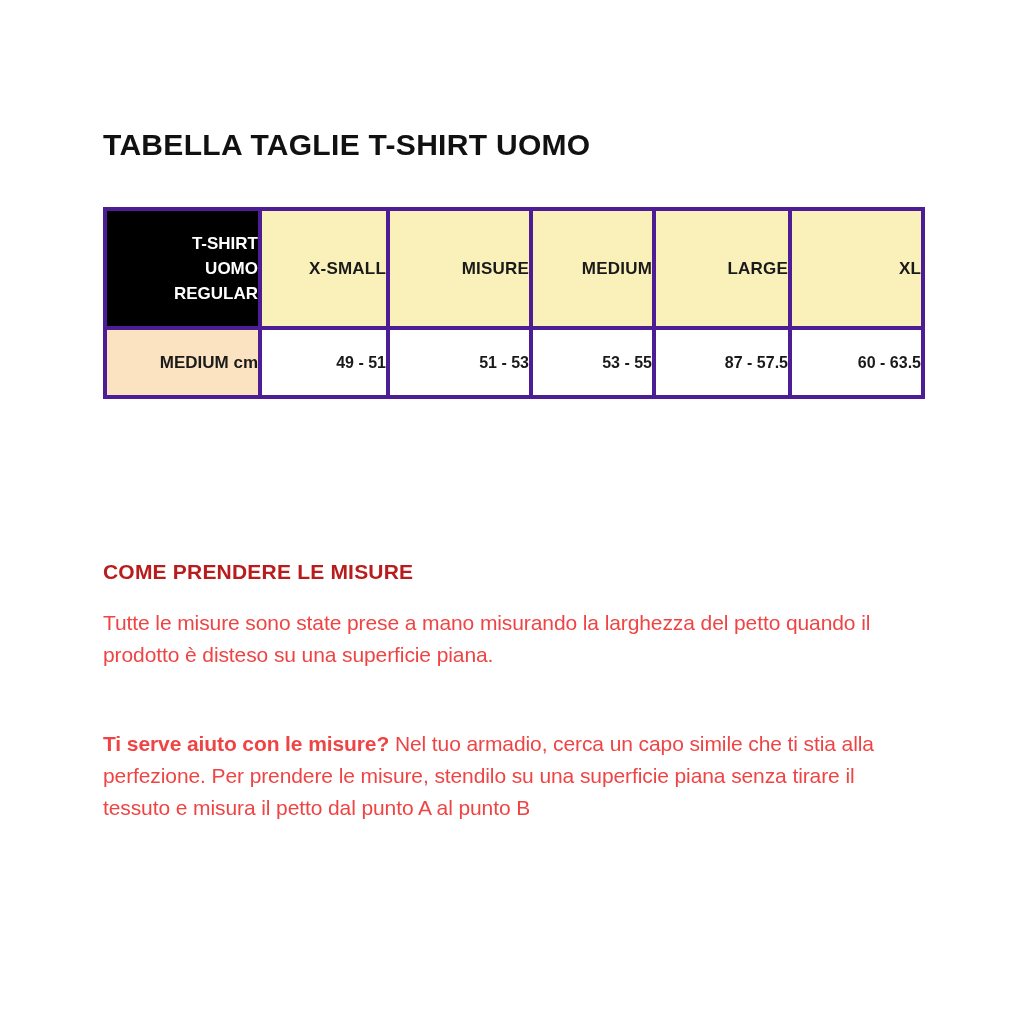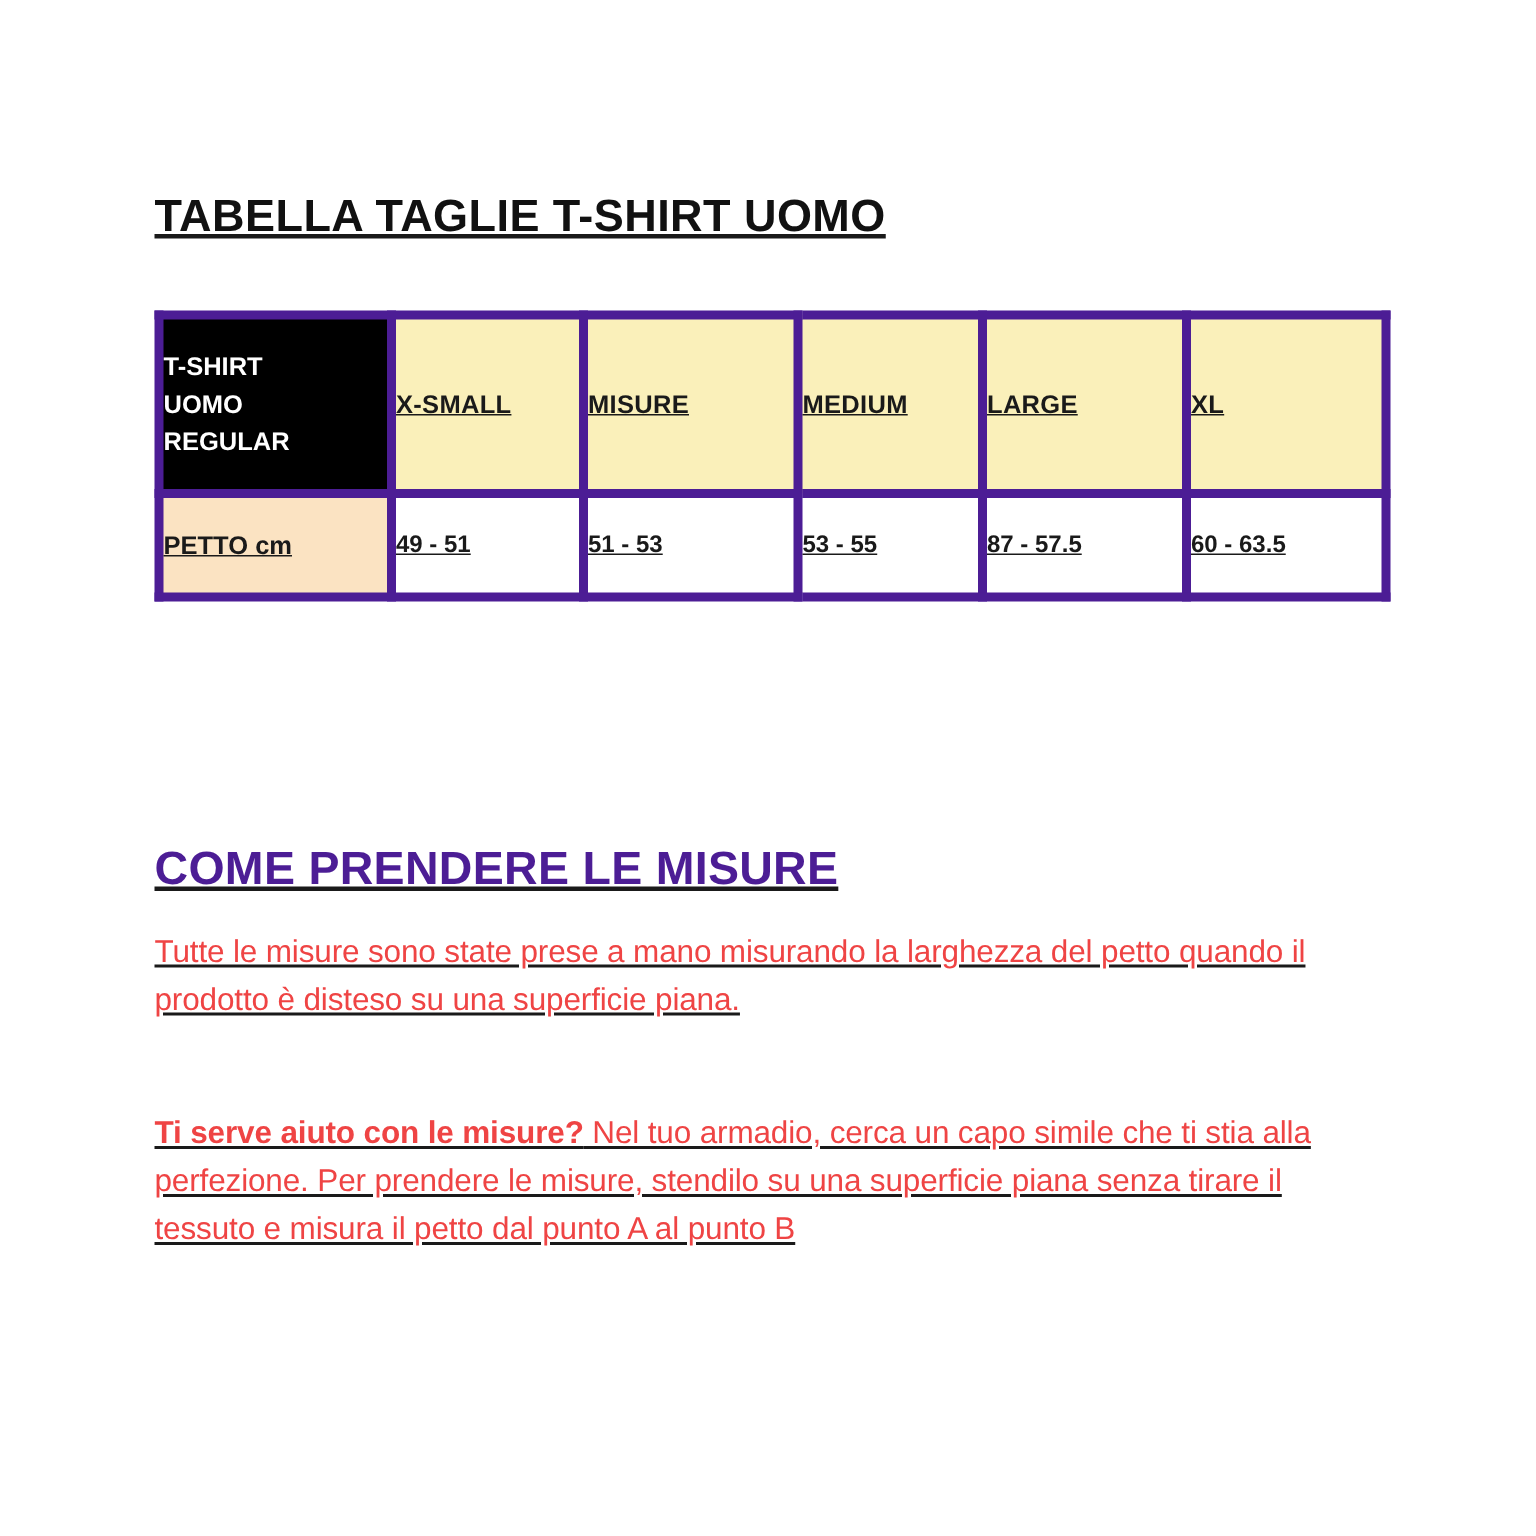--- a/index.html
+++ b/index.html
@@ -6,38 +6,37 @@
   html, body { background: #ffffff; }
   body {
     width: 1024px;
     height: 1024px;
     overflow: hidden;
     font-family: "Liberation Sans", sans-serif;
     color: #1a1a1a;
   }
   .page {
     padding: 130px 103px 0 103px;
-    text-decoration: underline;
   }
   .title {
     font-size: 30px;
     font-weight: bold;
     letter-spacing: 0.3px;
     line-height: 1;
     color: #111111;
     margin-bottom: 47px;
   }
   .size-table {
     border-collapse: collapse;
     table-layout: fixed;
     width: 818px;
   }
   .size-table th, .size-table td {
-    border: 6px solid #4c1d95;
-    text-align: left;
+    border: 4px solid #4c1d95;
+    text-align: right;
     vertical-align: middle;
     font-weight: bold;
   }
   .header-row { height: 119px; }
   .measure-row { height: 69px; }
   .corner-cell {
     background: #000000;
     color: #ffffff;
     font-size: 17px;
     line-height: 25px;
@@ -57,25 +56,25 @@
     color: #1a1a1a;
     font-size: 17px;
   }
   .value-cell {
     background: #ffffff;
     color: #1a1a1a;
     font-size: 16px;
   }
   .section-title {
     margin-top: 162px;
-    font-size: 31px;
+    font-size: 21px;
     font-weight: bold;
     letter-spacing: 0.2px;
     line-height: 1;
-    color: #4c1d95;
+    color: #b91c1c;
   }
   .body-text {
     font-size: 21px;
     line-height: 32px;
     letter-spacing: -0.1px;
     max-width: 812px;
     color: #ef4444;
   }
   .p1 { margin-top: 25px; }
   .p2 { margin-top: 57px; }
@@ -102,21 +101,21 @@
         <th class="corner-cell">
           <span class="wrap">T-SHIRT UOMO REGULAR</span>
         </th>
         <th class="size-cell">X-SMALL</th>
         <th class="size-cell">MISURE</th>
         <th class="size-cell">MEDIUM</th>
         <th class="size-cell">LARGE</th>
         <th class="size-cell">XL</th>
       </tr>
       <tr class="measure-row">
-        <td class="row-label-cell">PETTO cm</td>
+        <td class="row-label-cell">MEDIUM cm</td>
         <td class="value-cell">49 - 51</td>
         <td class="value-cell">51 - 53</td>
         <td class="value-cell">53 - 55</td>
         <td class="value-cell">87 - 57.5</td>
         <td class="value-cell">60 - 63.5</td>
       </tr>
     </tbody>
   </table>
 
   <h2 class="section-title">COME PRENDERE LE MISURE</h2>

